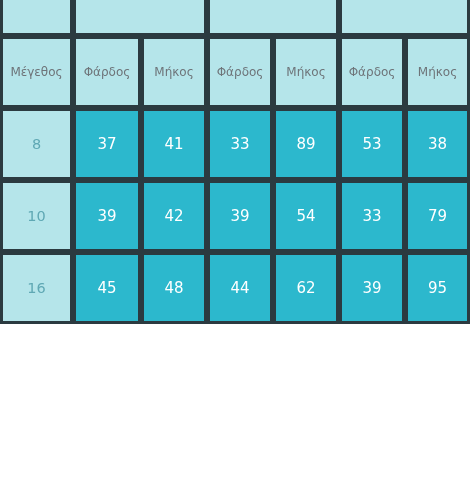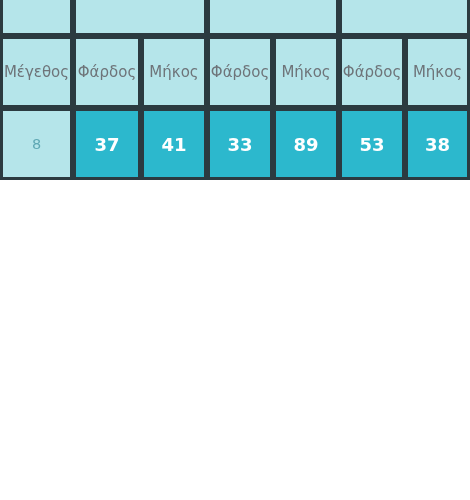--- a/index.html
+++ b/index.html
@@ -64,30 +64,30 @@
   tr.group-row th.corner {
     background: #b5e5ea;
   }
 
   
   tr.sub-row th {
     height: 72px;
     background: #b5e5ea;
     color: #6e7479;
     font-weight: 400;
-    font-size: 15px;
+    font-size: 12px;
   }
 
   
   tr.data-row td {
     height: 72px;
     background: #2cb8cd;
     color: #ffffff;
-    font-weight: bold;
-    font-size: 18px;
+    font-weight: normal;
+    font-size: 15px;
   }
   tr.data-row td.size-cell {
     background: #b5e5ea;
     color: #5fa8b4;
     font-weight: normal;
     font-size: 14.5px;
   }
 
   
   col.c0 { width: 73px; }
@@ -143,19 +143,37 @@
       <tbody>
         <tr class="data-row">
           <td class="size-cell">8</td>
           <td>37</td>
           <td>41</td>
           <td>33</td>
           <td>89</td>
           <td>53</td>
           <td>38</td>
         </tr>
+        <tr class="data-row">
+          <td class="size-cell">10</td>
+          <td>39</td>
+          <td>42</td>
+          <td>39</td>
+          <td>54</td>
+          <td>33</td>
+          <td>79</td>
+        </tr>
+        <tr class="data-row">
+          <td class="size-cell">16</td>
+          <td>45</td>
+          <td>48</td>
+          <td>44</td>
+          <td>62</td>
+          <td>39</td>
+          <td>95</td>
+        </tr>
       </tbody>
     </table>
   </div>
 
   <div id="below-table"></div>
 
 </div>
 
 </body></html>

